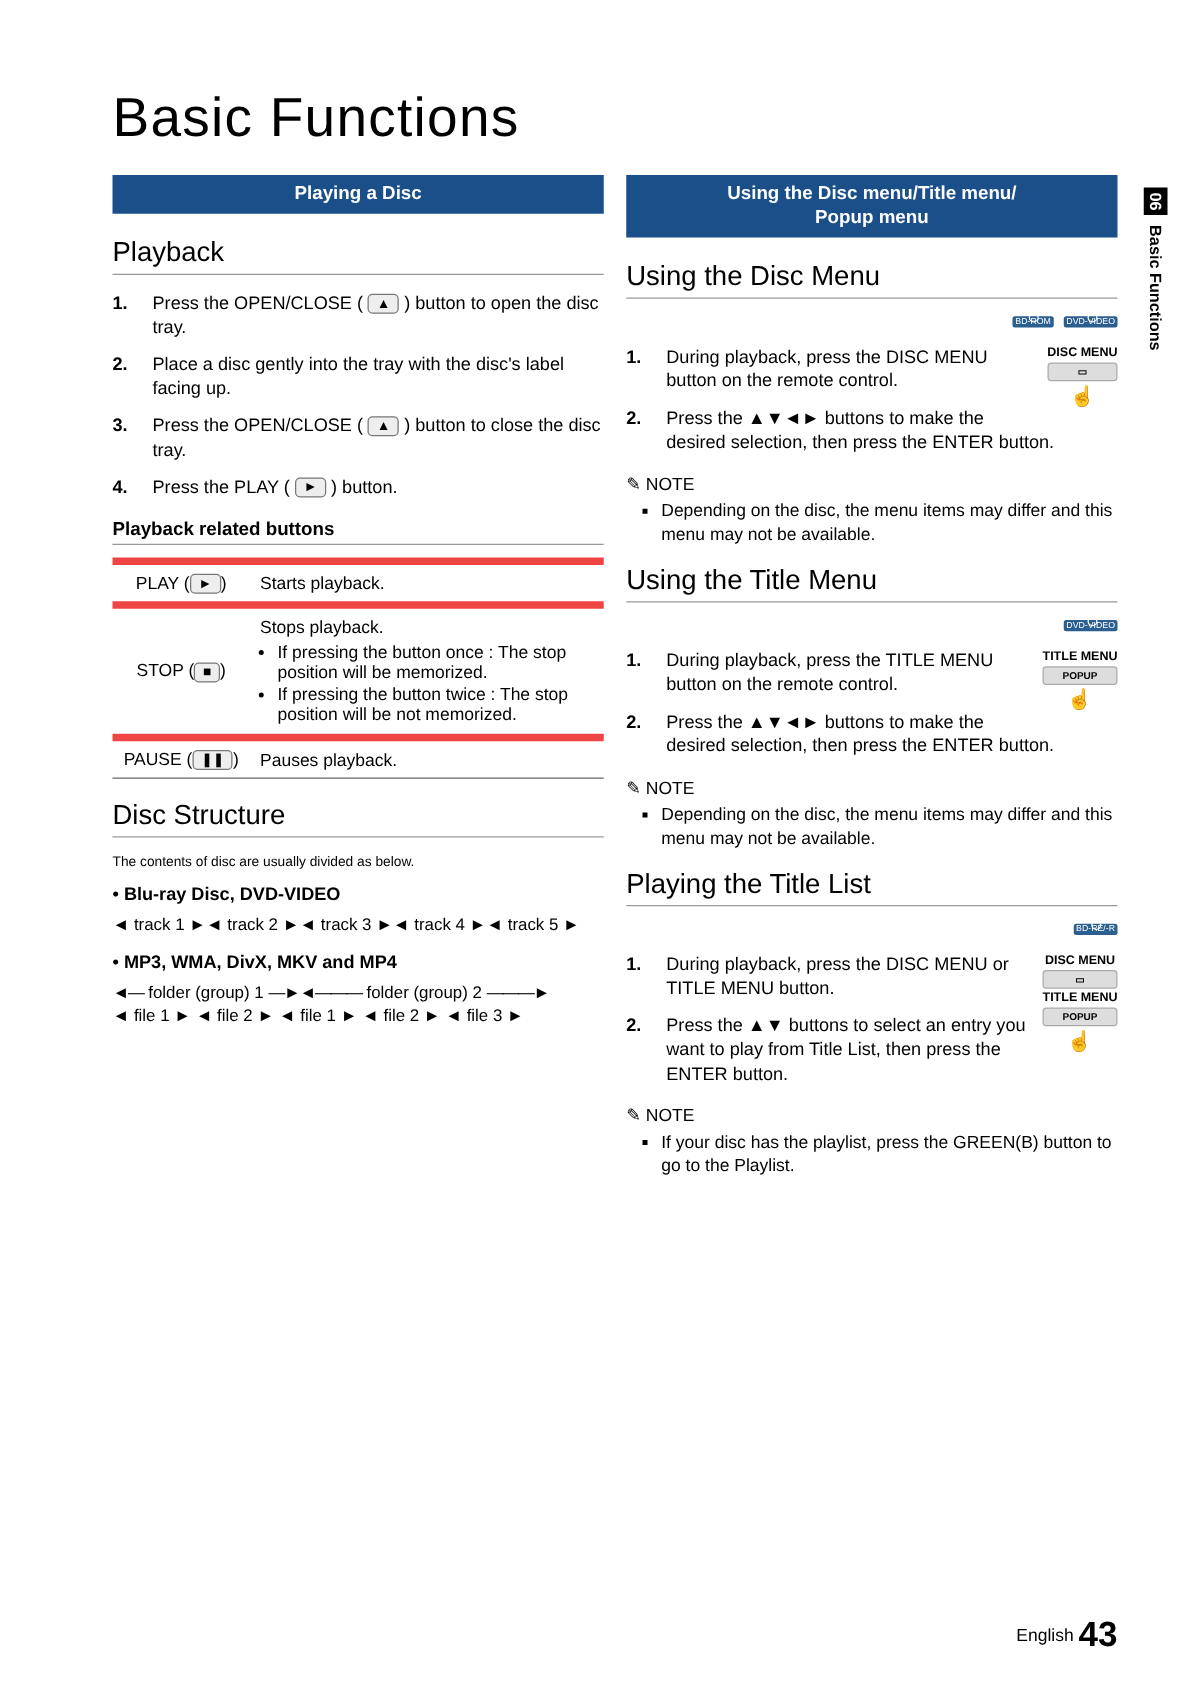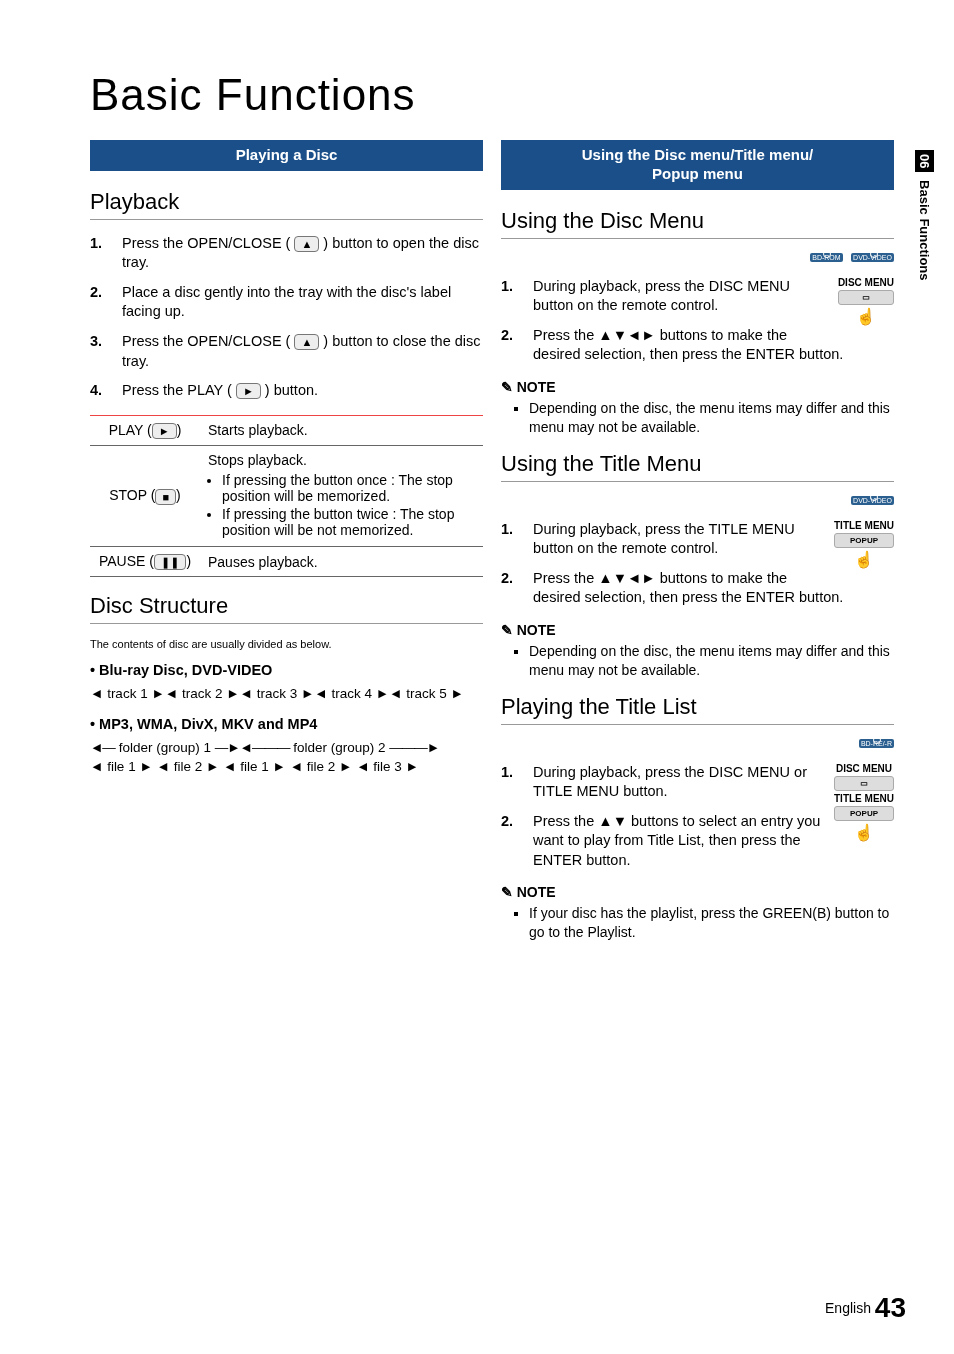--- a/index.html
+++ b/index.html
@@ -66,21 +66,21 @@
     padding-bottom: 3px;
     margin: 14px 0 10px 0;
   }
   table.btns {
     width: 100%;
     border-collapse: collapse;
     font-size: 14px;
     margin-bottom: 16px;
   }
   table.btns td {
-    border-top: 1px solid #ef4444;
+    border-top: 6px solid #ef4444;
     border-bottom: 1px solid #666;
     padding: 6px 8px;
     vertical-align: middle;
   }
   table.btns td:first-child {
     text-align: center;
     white-space: nowrap;
     width: 110px;
   }
   ul.inner {
@@ -111,35 +111,35 @@
   .sidetab .num {
     display: inline-block;
     background: #000;
     color: #fff;
     padding: 4px 2px;
     margin-bottom: 4px;
   }
   .footer {
     position: absolute;
     bottom: 30px;
-    right: 48px;
+    right: 60px;
     font-size: 14px;
   }
   .footer .pnum { font-size: 28px; font-weight: bold; vertical-align: -4px; }
   .icon-btn {
     display: inline-block;
     border: 1px solid #777;
     border-radius: 4px;
     padding: 0 6px;
     font-size: 11px;
     line-height: 14px;
     background: #eee;
     vertical-align: middle;
   }
-  .note-line { font-weight: bold; font-size: 14px; margin: 10px 0 4px 0; }
+  .note-line { font-weight: normal; font-size: 14px; margin: 10px 0 4px 0; }
   .note-line::before { content: "✎ "; }
   ul.note {
     margin: 0 0 14px 0;
     padding-left: 28px;
     font-size: 14px;
   }
   ul.note li { list-style: square; line-height: 1.35; }
   .disc-badge {
     display: inline-block;
     vertical-align: top;
@@ -212,20 +212,21 @@
       </li>
       <li><span>Place a disc gently into the tray with the disc's label facing up.</span></li>
       <li>
         <span>Press the </span><span class="bold">OPEN/CLOSE</span><span> ( </span><span class="icon-btn">▲</span><span> ) button to close the disc tray.</span>
       </li>
       <li>
         <span>Press the </span><span class="bold">PLAY</span><span> ( </span><span class="icon-btn">►</span><span> ) button.</span>
       </li>
     </ol>
 
+    <div class="subhead">Playback related buttons</div>
     <table class="btns">
       <tbody>
           <tr>
         <td><span>PLAY</span> (<span class="icon-btn">►</span>)</td>
         <td>Starts playback.</td>
       </tr>
       <tr>
         <td><span>STOP</span> (<span class="icon-btn">■</span>)</td>
         <td>
           <span>Stops playback.</span>

